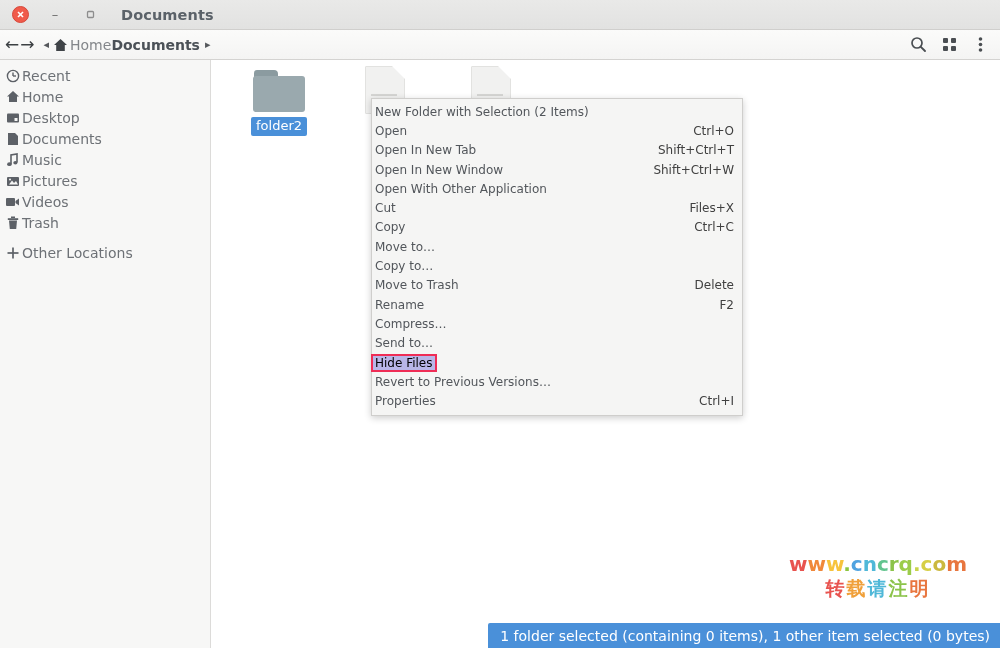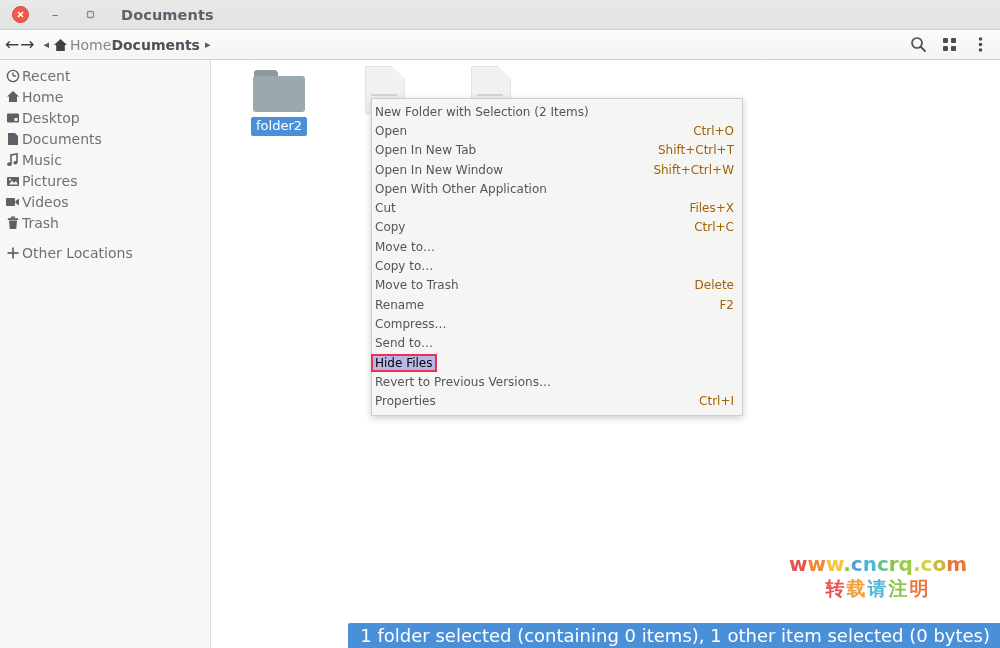--- a/index.html
+++ b/index.html
@@ -171,21 +171,21 @@
     position: relative;
     display: flex; align-items: center;
     height: 19.3px;
     padding: 0 8px 0 3px;
     font-size: 12px;
     color: #52565b;
     cursor: default;
     white-space: nowrap;
   }
   .mi .lbl { flex: 0 0 auto; }
-  .mi .accel { margin-left: auto; color: #a16207; }
+  .mi .accel { margin-left: auto; color: #404040; }
   .mi.highlight .lbl {
     background: #b9b6e8;
     color: #000000;
     outline: 2px solid #ef2d56;
     outline-offset: 0px;
     padding: 0 2px;
     margin-left: -2px;
   }
 
   
@@ -199,21 +199,21 @@
   .wm-line2 { font-size: 19px; font-weight: bold; letter-spacing: 2px; line-height: 1.2; margin-top: 1px; }
   .wm-line1 span, .wm-line2 span { display: inline; }
 
   
   .statusbar {
     position: absolute;
     right: 0; bottom: 0;
     height: 25px;
     background: #4a90d9;
     color: #ffffff;
-    font-size: 18px;
+    font-size: 14px;
     display: flex; align-items: center;
     padding: 0 10px 0 12px;
     border-top-left-radius: 2px;
     z-index: 40;
   }
 </style>
 </head>
 <body>
 
 <div class="window">

